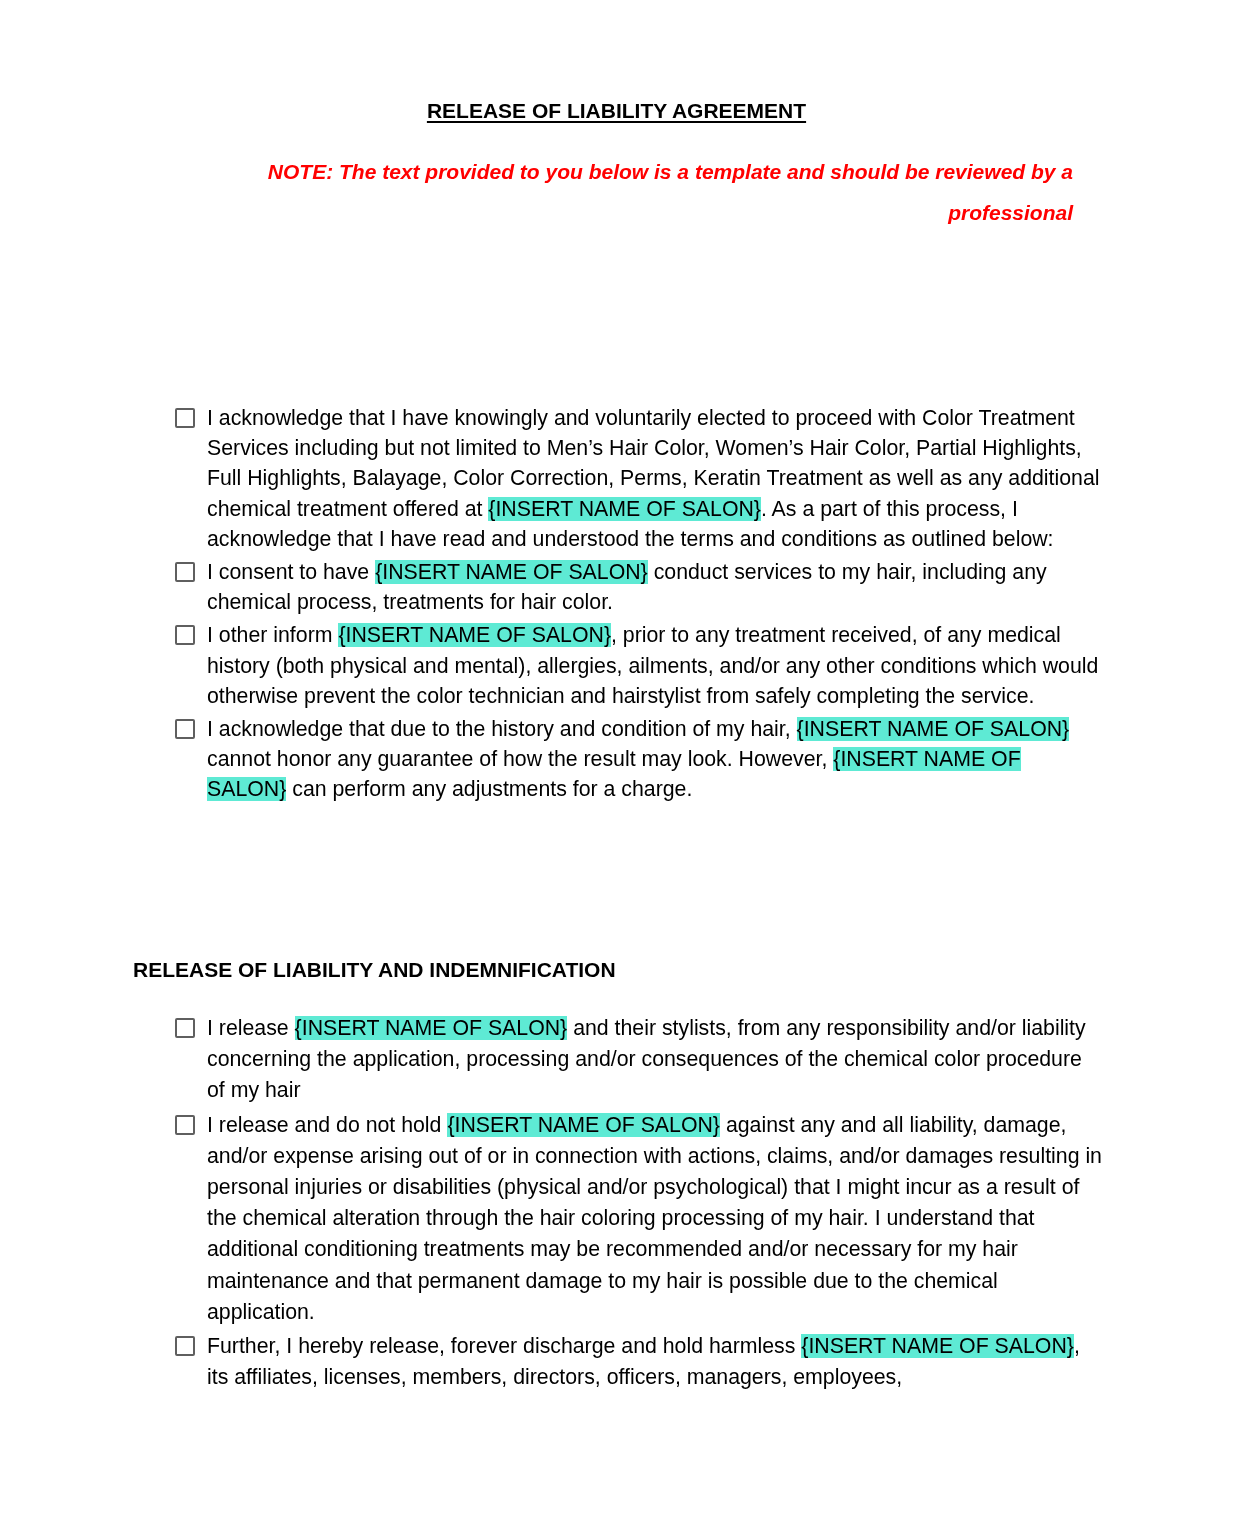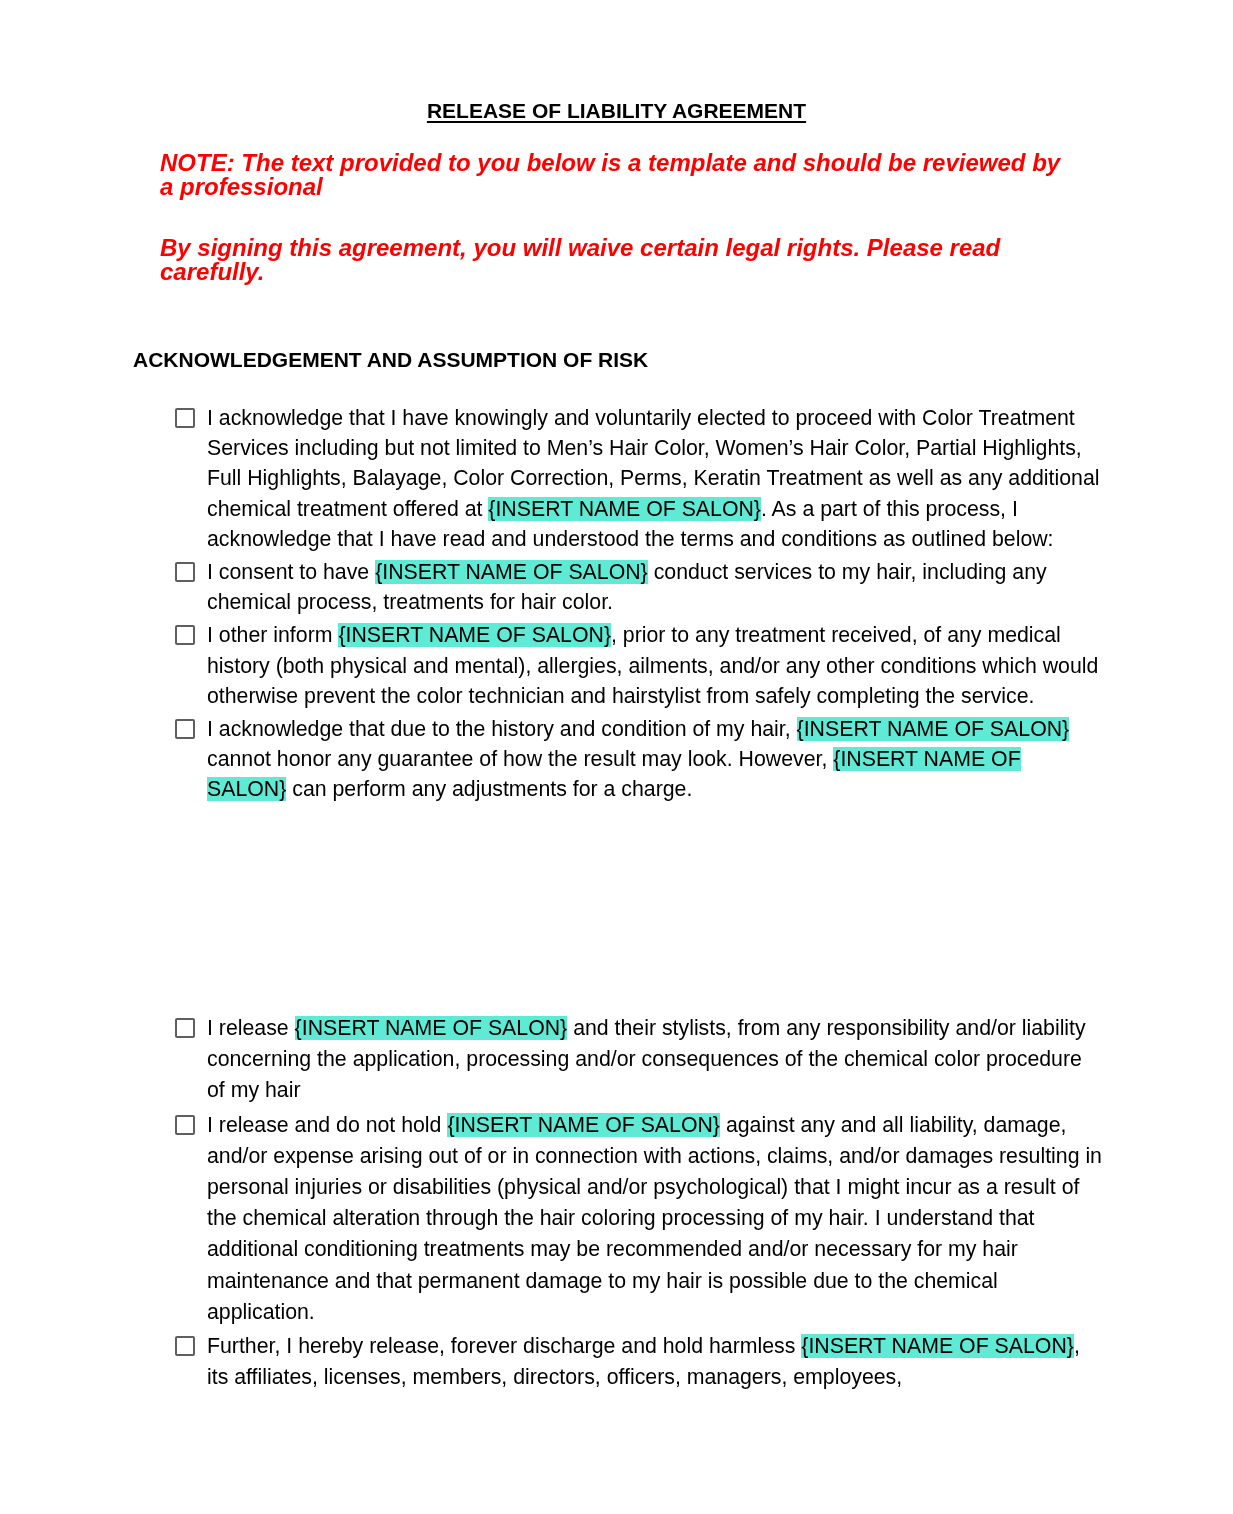--- a/index.html
+++ b/index.html
@@ -35,26 +35,26 @@
     }
     .title span {
       text-decoration: underline;
       text-decoration-thickness: 2px;
       text-underline-offset: 3px;
     }
     .note {
       position: absolute;
       left: 160px;
       width: 913px;
-      text-align: left;
+      text-align: right;
       color: #ff0000;
       font-weight: bold;
       font-style: italic;
-      font-size: 24px;
-      line-height: 24px;
+      font-size: 21px;
+      line-height: 41px;
     }
     .note-1 { top: 151px; }
     .note-2 { top: 236px; }
     .section-heading {
       position: absolute;
       left: 133px;
       font-weight: bold;
       font-size: 21px;
       line-height: 30px;
     }
@@ -97,42 +97,41 @@
 </head>
 <body>
 
 <div class="page">
 
   <div class="title">
     <span>RELEASE OF LIABILITY AGREEMENT</span>
   </div>
 
   <div class="note note-1">NOTE: The text provided to you below is a template and should be reviewed by a professional</div>
-  <div class="note note-2">By signing this agreement, you will waive certain legal rights. Please read carefully.</div>
 
-  <div class="section-heading sh-1">ACKNOWLEDGEMENT AND ASSUMPTION OF RISK</div>
   <ul class="list list-1">
     <li class="item">
       <span class="checkbox"></span>
       <span>I acknowledge that I have knowingly and voluntarily elected to proceed with Color Treatment Services including but not limited to Men’s Hair Color, Women’s Hair Color, Partial Highlights, Full Highlights, Balayage, Color Correction, Perms, Keratin Treatment as well as any additional chemical treatment offered at </span><span class="hl">{INSERT NAME OF SALON}</span><span>. As a part of this process, I acknowledge that I have read and understood the terms and conditions as outlined below:</span>
     </li>
     <li class="item">
       <span class="checkbox"></span>
       <span>I consent to have </span><span class="hl">{INSERT NAME OF SALON}</span><span> conduct services to my hair, including any chemical process, treatments for hair color.</span>
     </li>
     <li class="item">
       <span class="checkbox"></span>
       <span>I other inform </span><span class="hl">{INSERT NAME OF SALON}</span><span>, prior to any treatment received, of any medical history (both physical and mental), allergies, ailments, and/or any other conditions which would otherwise prevent the color technician and hairstylist from safely completing the service.</span>
     </li>
     <li class="item">
       <span class="checkbox"></span>
       <span>I acknowledge that due to the history and condition of my hair, </span><span class="hl">{INSERT NAME OF SALON}</span><span> cannot honor any guarantee of how the result may look. However, </span><span class="hl">{INSERT NAME OF SALON}</span><span> can perform any adjustments for a charge.</span>
     </li>
   </ul>
 
+  <div class="section-heading sh-2">RELEASE OF LIABILITY AND INDEMNIFICATION</div>
   <ul class="list list-2">
     <li class="item">
       <span class="checkbox"></span>
       <span>I release </span><span class="hl">{INSERT NAME OF SALON}</span><span> and their stylists, from any responsibility and/or liability concerning the application, processing and/or consequences of the chemical color procedure of my hair</span>
     </li>
     <li class="item">
       <span class="checkbox"></span>
       <span>I release and do not hold </span><span class="hl">{INSERT NAME OF SALON}</span><span> against any and all liability, damage, and/or expense arising out of or in connection with actions, claims, and/or damages resulting in personal injuries or disabilities (physical and/or psychological) that I might incur as a result of the chemical alteration through the hair coloring processing of my hair. I understand that additional conditioning treatments may be recommended and/or necessary for my hair maintenance and that permanent damage to my hair is possible due to the chemical application.</span>
     </li>
     <li class="item">

